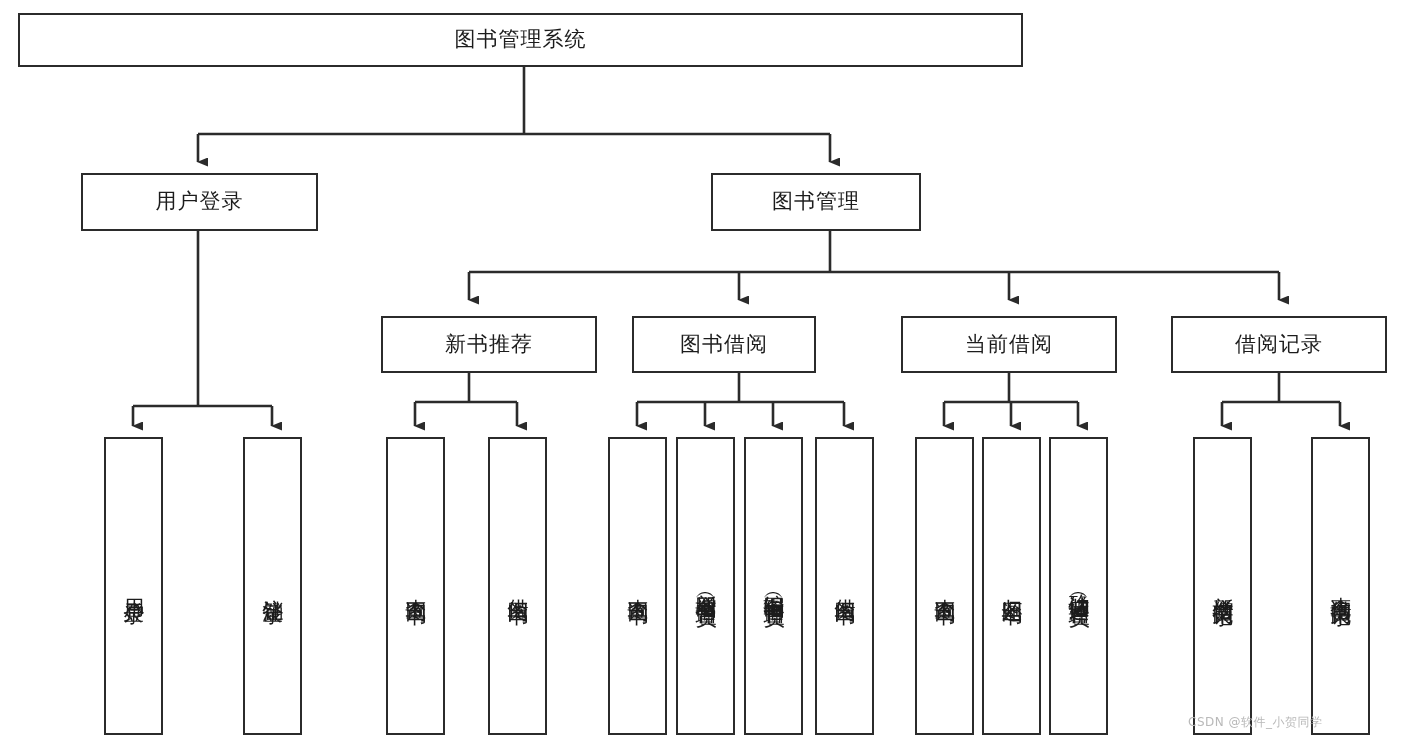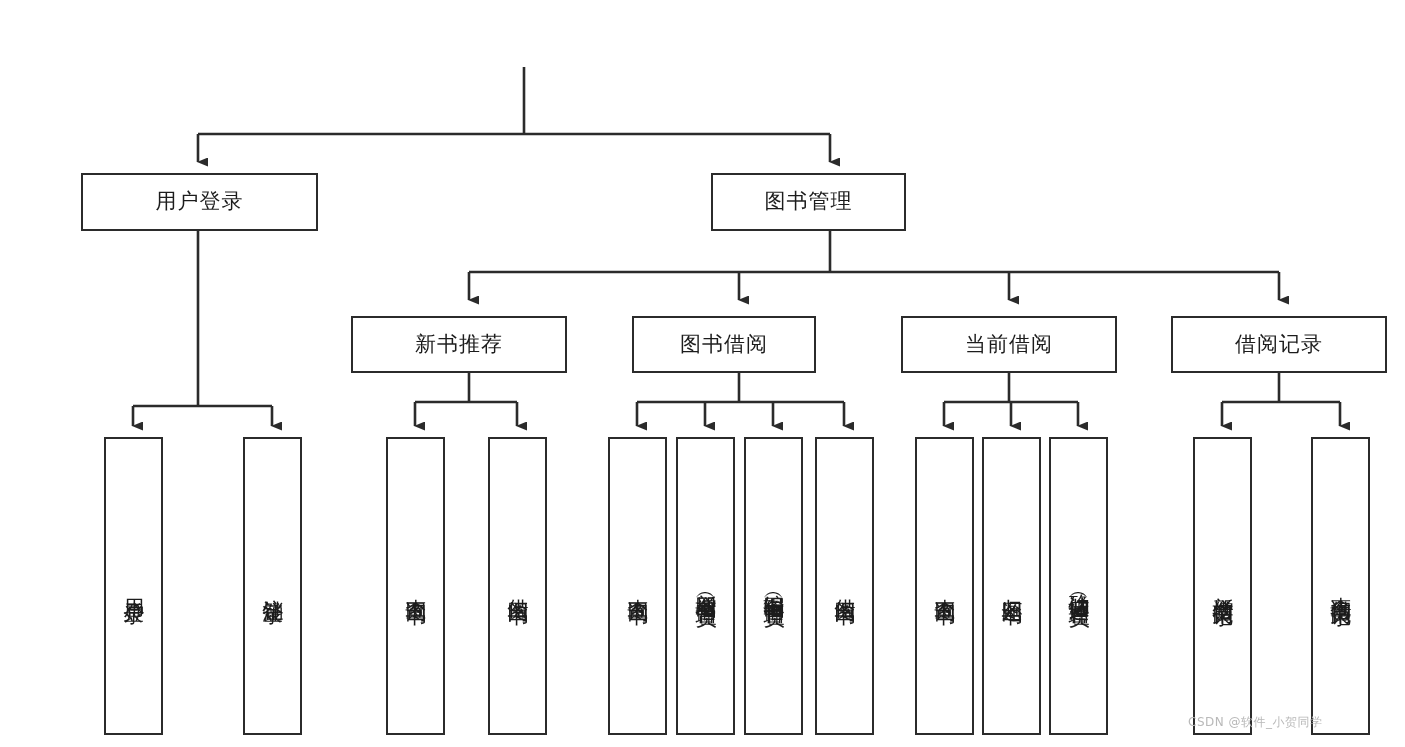--- a/index.html
+++ b/index.html
@@ -116,29 +116,32 @@
       <path d="M1011,402 L1011,426" marker-end="url(#arrowhead)"></path>
       <path d="M1078,402 L1078,426" marker-end="url(#arrowhead)"></path>
 
       <path d="M1279,373 L1279,402"></path>
       <path d="M1222,402 L1340,402"></path>
       <path d="M1222,402 L1222,426" marker-end="url(#arrowhead)"></path>
       <path d="M1340,402 L1340,426" marker-end="url(#arrowhead)"></path>
     </g>
   </svg>
 
+  <div class="node horizontal" style="left:18px; top:13px; width:1005px; height:54px;">
+    <span>图书管理系统</span>
+  </div>
 
   <div class="node horizontal" style="left:81px; top:173px; width:237px; height:58px;">
     <span>用户登录</span>
   </div>
-  <div class="node horizontal" style="left:711px; top:173px; width:195px; height:58px;justify-content:center;">
+  <div class="node horizontal" style="left:711px; top:173px; width:210px; height:58px;justify-content:center;">
     <span>图书管理</span>
   </div>
 
-  <div class="node horizontal" style="left:351px; top:316px; width:216px; height:57px;">
+  <div class="node horizontal" style="left:381px; top:316px; width:216px; height:57px;">
     <span>新书推荐</span>
   </div>
   <div class="node horizontal" style="left:632px; top:316px; width:184px; height:57px;">
     <span>图书借阅</span>
   </div>
   <div class="node horizontal" style="left:901px; top:316px; width:216px; height:57px;">
     <span>当前借阅</span>
   </div>
   <div class="node horizontal" style="left:1171px; top:316px; width:216px; height:57px;">
     <span>借阅记录</span>

